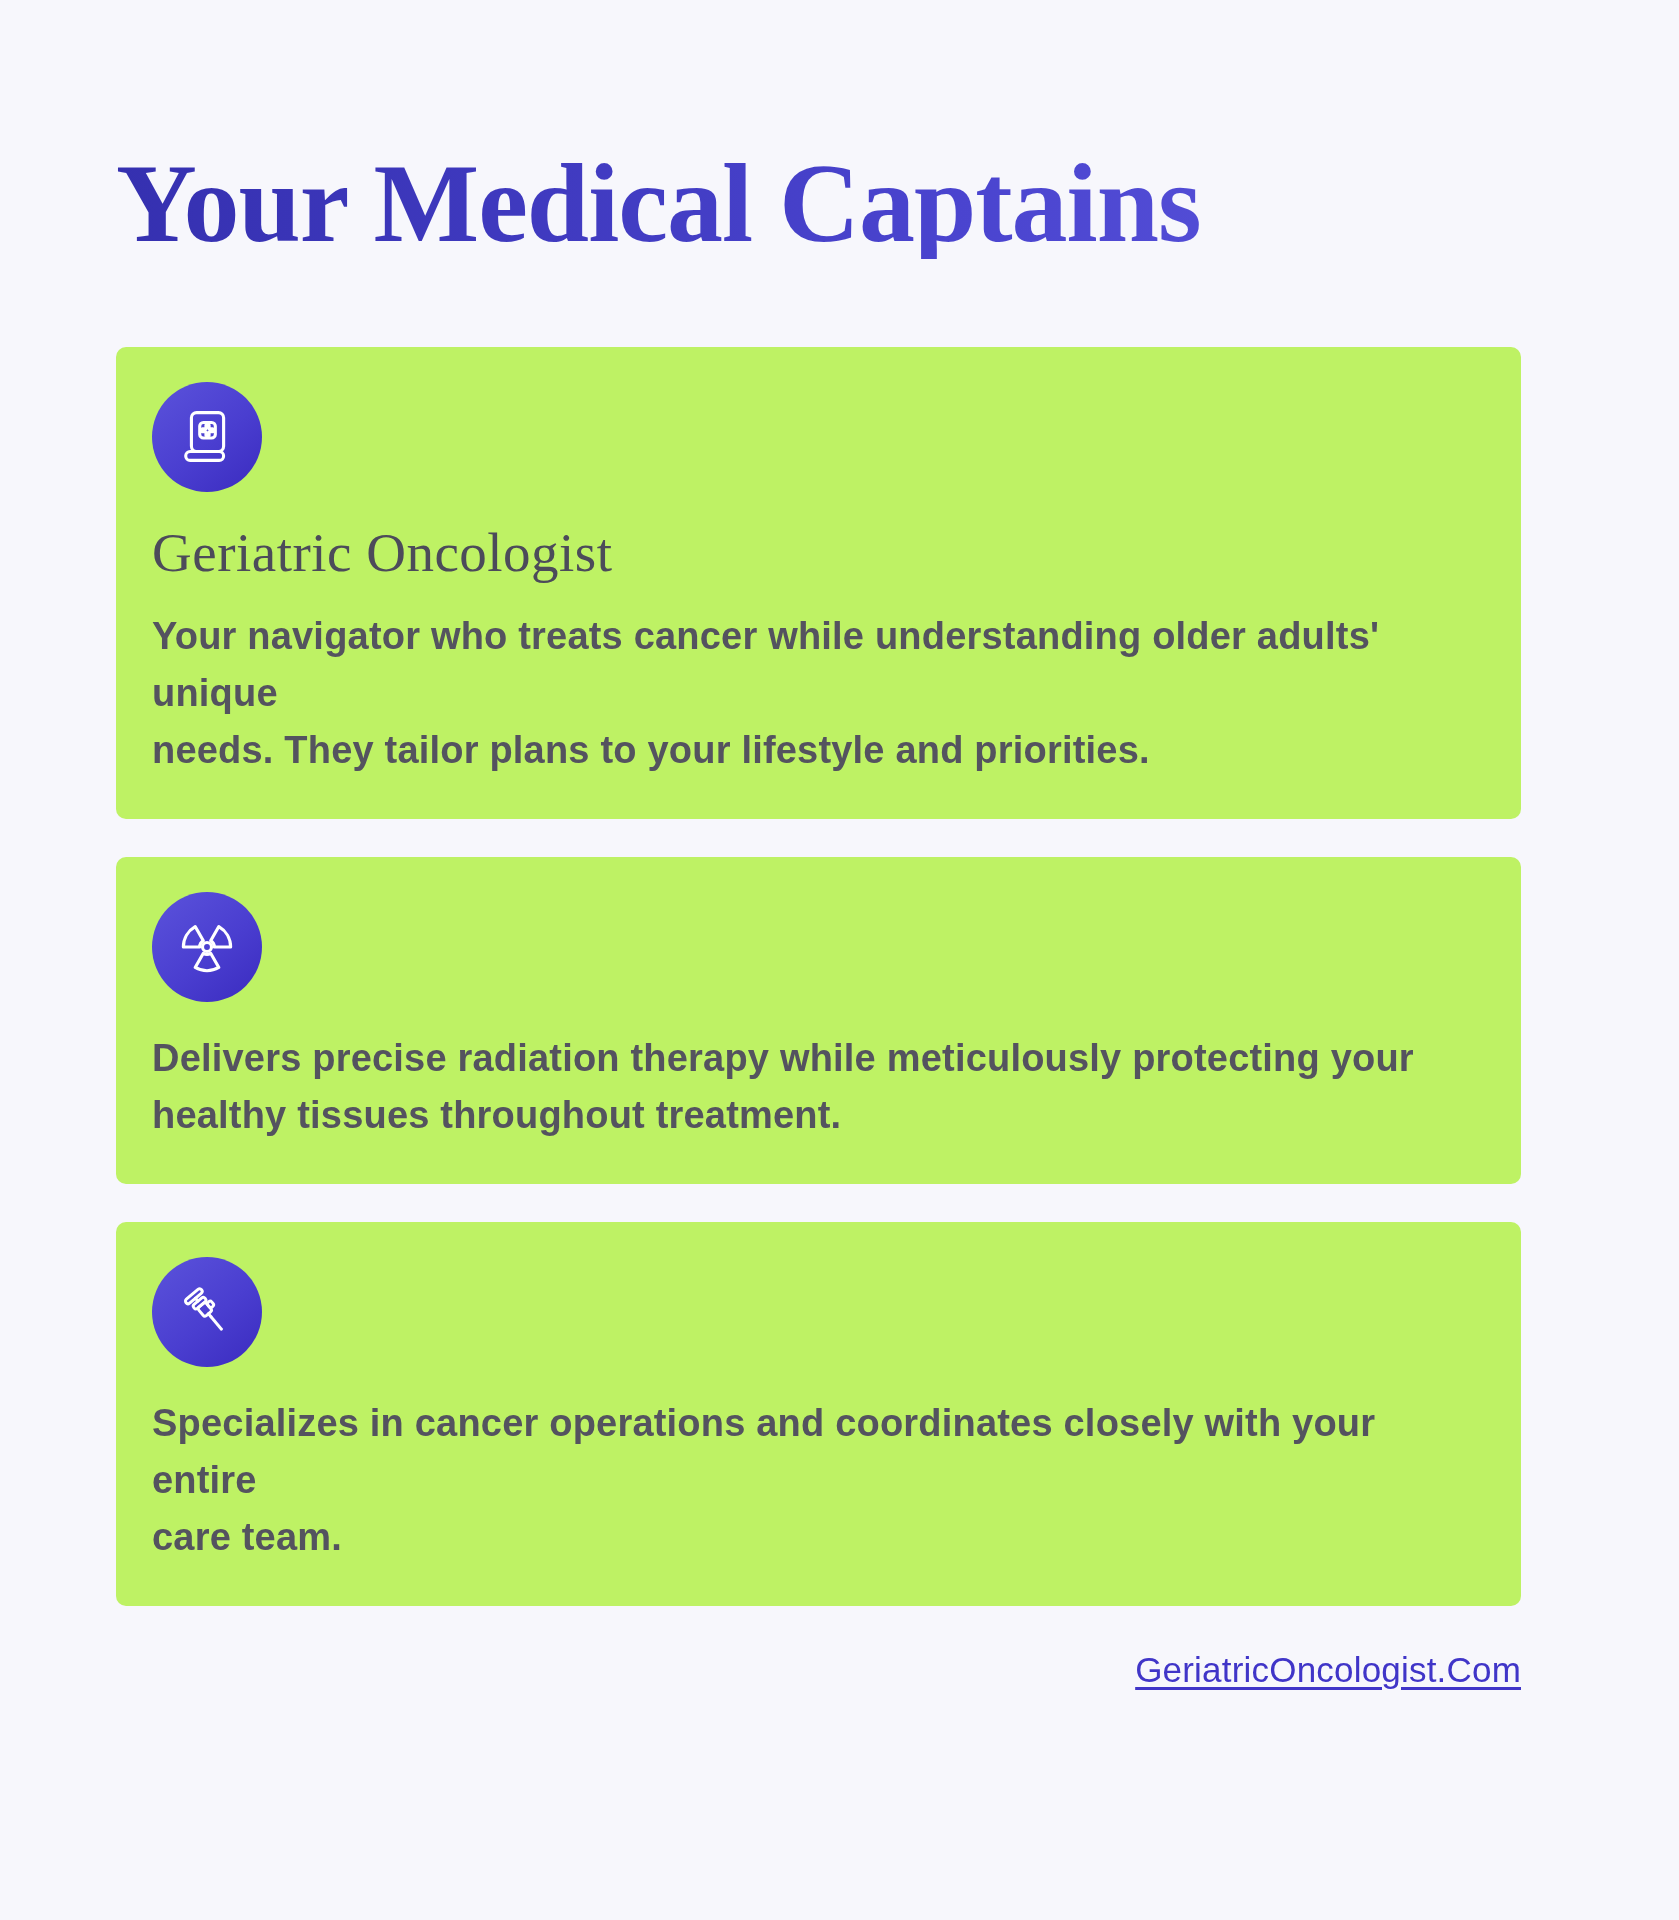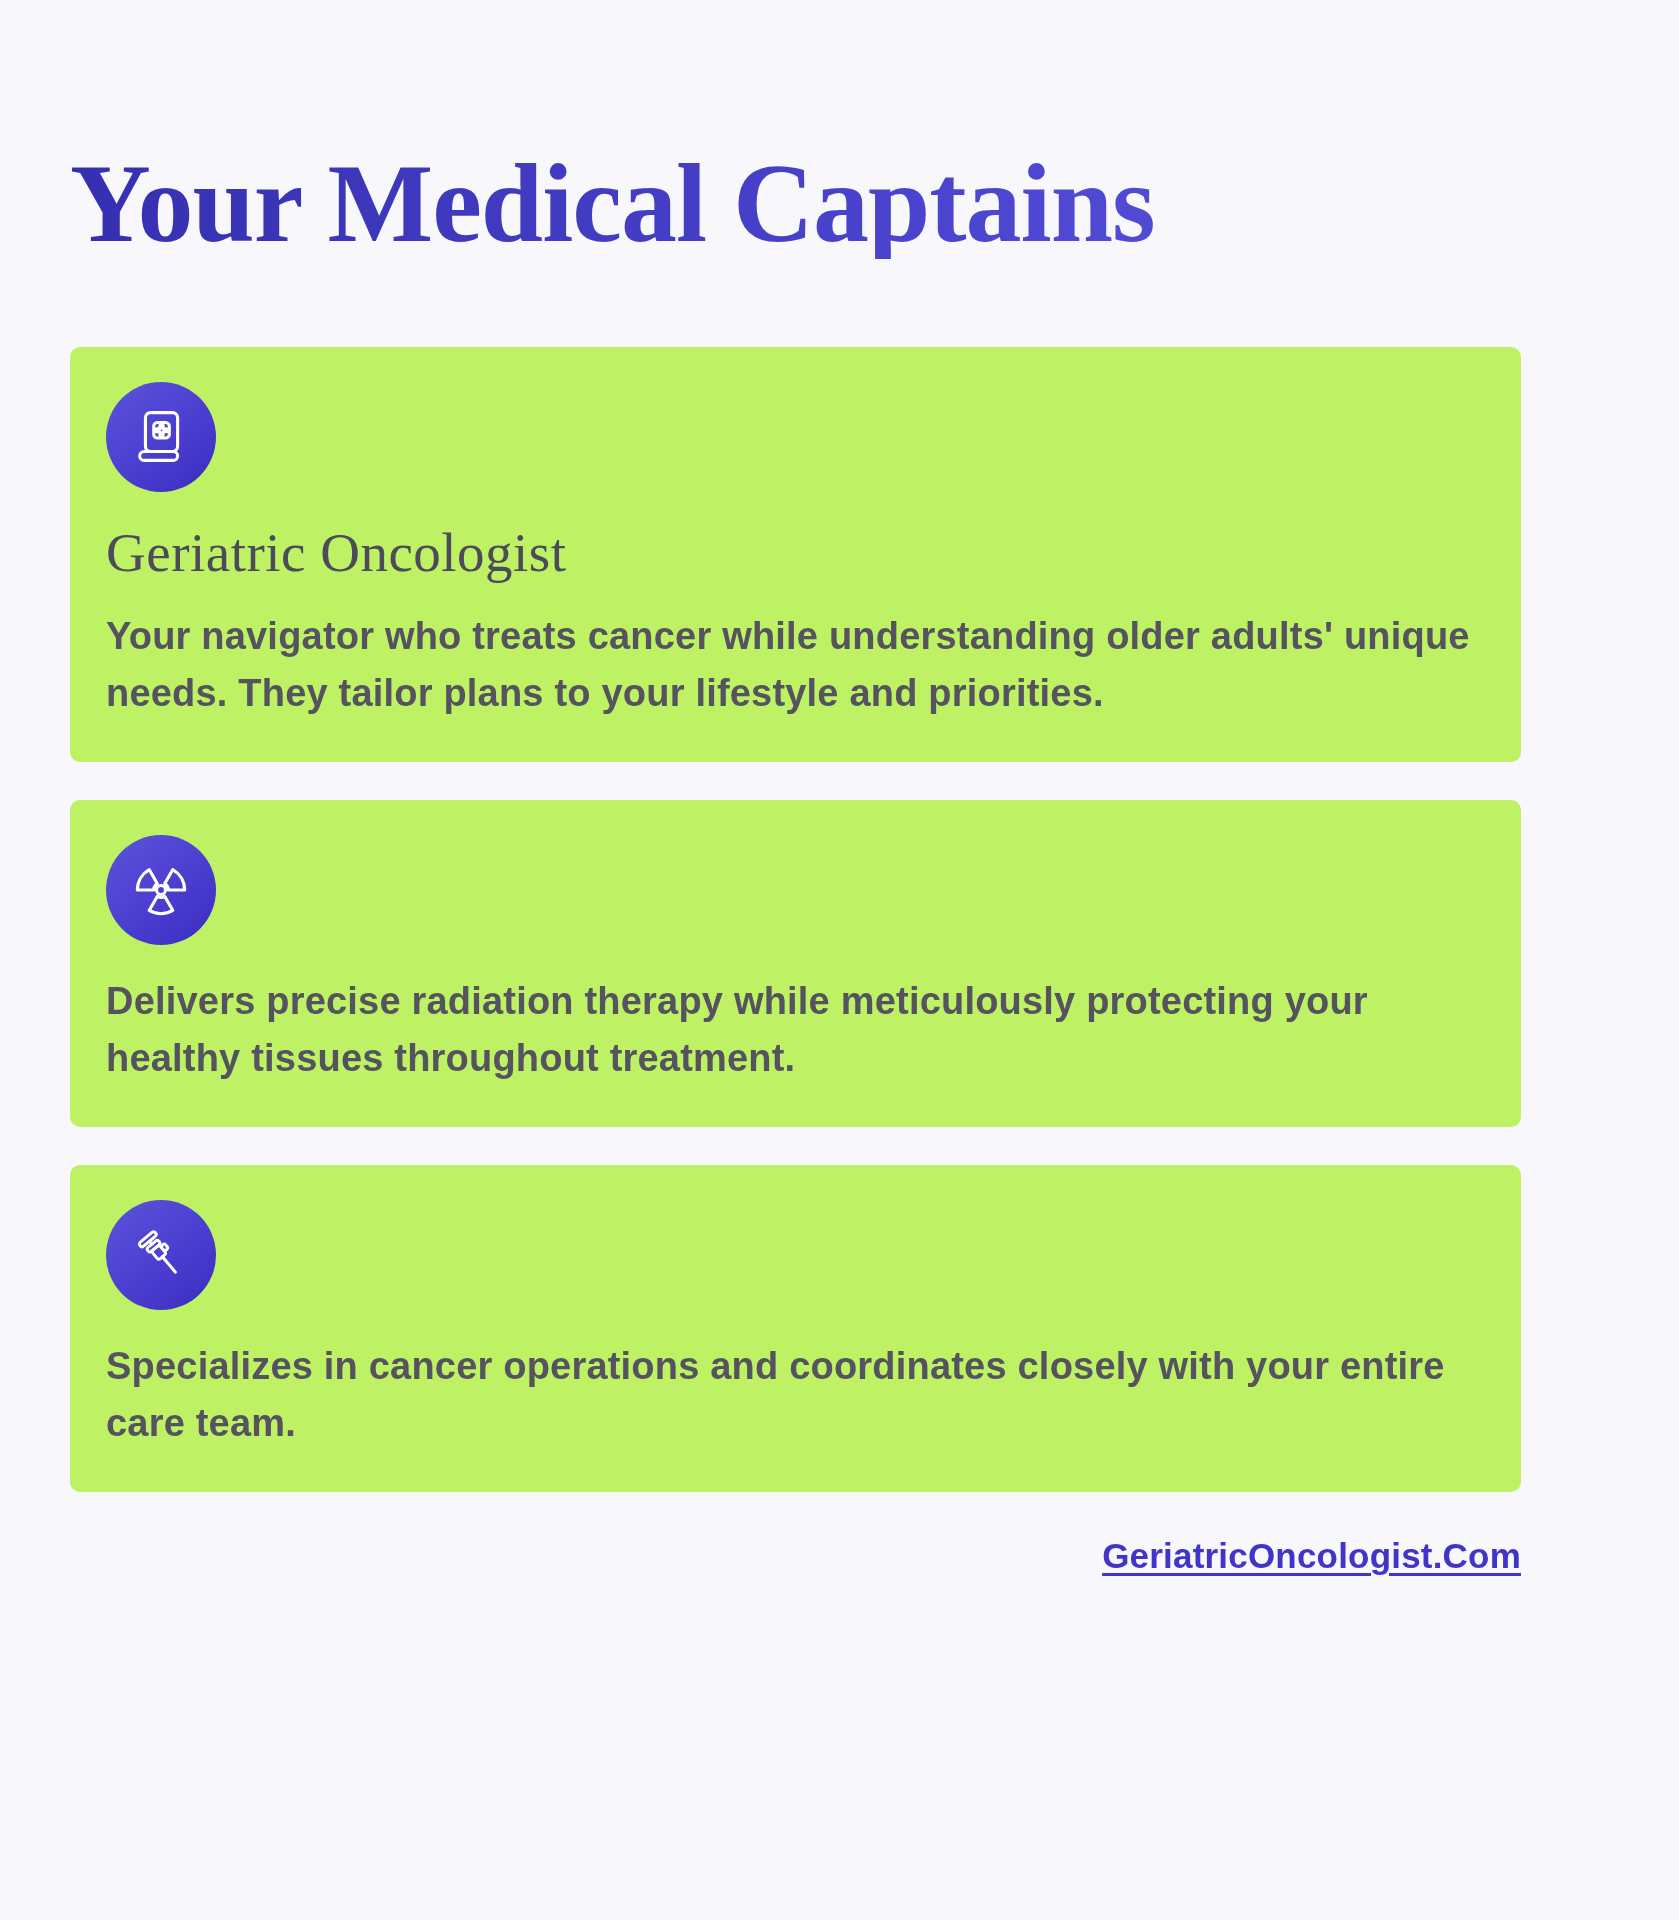--- a/index.html
+++ b/index.html
@@ -5,21 +5,21 @@
   * { box-sizing: border-box; }
   html, body { margin: 0; padding: 0; }
   body {
     width: 1679px;
     height: 1920px;
     background: #f7f7fc;
     font-family: "Liberation Sans", sans-serif;
     overflow: hidden;
   }
   .page {
-    padding: 147px 158px 0 70px;
+    padding: 147px 158px 0 116px;
   }
   .title {
     margin: 0;
     font-family: "Liberation Serif", serif;
     font-weight: 600;
     font-size: 112px;
     line-height: 1;
     color: #443cc9;
     letter-spacing: -1px;
   }
@@ -70,21 +70,21 @@
     letter-spacing: 0.2px;
     font-weight: bold;
   }
   .footer {
     display: flex;
     justify-content: flex-end;
     margin-top: 44px;
   }
   .footer a {
     font-size: 35px;
-    font-weight: bold;
+    font-weight: normal;
     color: #4035c8;
     text-decoration: underline;
     text-decoration-thickness: 3px;
     text-underline-offset: 5px;
     letter-spacing: 0.2px;
   }
 </style>
 </head>
 <body>
 

